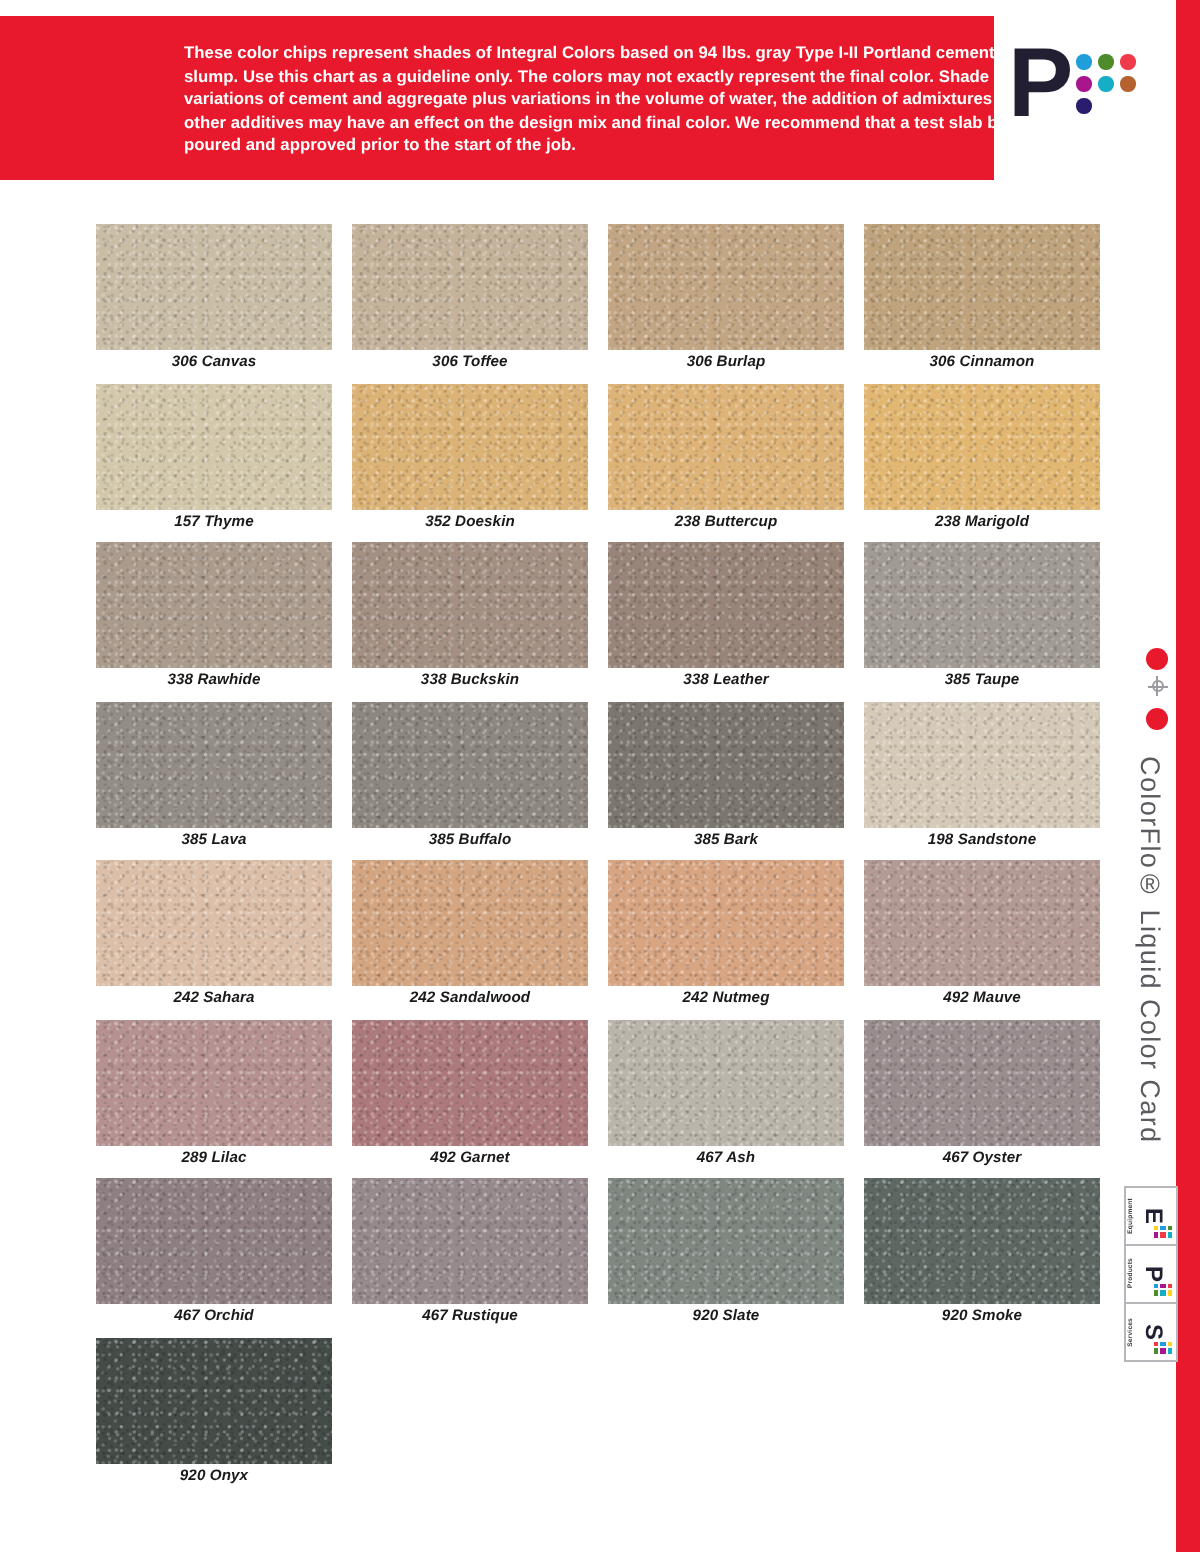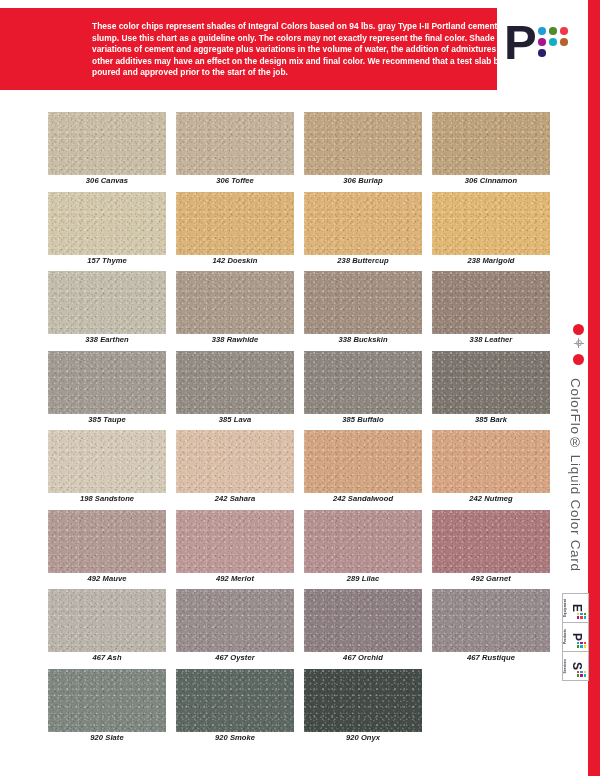--- a/index.html
+++ b/index.html
@@ -385,35 +385,31 @@
       <div class="chip-cell">
         <div class="chip-swatch" style="background: rgb(191, 163, 124);"></div>
         <div class="chip-label">306 Cinnamon</div>
       </div>
       <div class="chip-cell">
         <div class="chip-swatch" style="background: rgb(211, 200, 171);"></div>
         <div class="chip-label">157 Thyme</div>
       </div>
       <div class="chip-cell">
         <div class="chip-swatch" style="background: rgb(220, 179, 118);"></div>
-        <div class="chip-label">142 Doeskin</div>
+        <div class="chip-label">352 Doeskin</div>
       </div>
       <div class="chip-cell">
         <div class="chip-swatch" style="background: rgb(221, 179, 119);"></div>
         <div class="chip-label">238 Buttercup</div>
       </div>
       <div class="chip-cell">
         <div class="chip-swatch" style="background: rgb(226, 183, 114);"></div>
         <div class="chip-label">238 Marigold</div>
       </div>
       <div class="chip-cell">
-        <div class="chip-swatch" style="background: rgb(195, 189, 173);"></div>
-        <div class="chip-label">338 Earthen</div>
-      </div>
-      <div class="chip-cell">
         <div class="chip-swatch" style="background: rgb(171, 155, 140);"></div>
         <div class="chip-label">338 Rawhide</div>
       </div>
       <div class="chip-cell">
         <div class="chip-swatch" style="background: rgb(163, 144, 130);"></div>
         <div class="chip-label">338 Buckskin</div>
       </div>
       <div class="chip-cell">
         <div class="chip-swatch" style="background: rgb(152, 132, 120);"></div>
         <div class="chip-label">338 Leather</div>
@@ -448,24 +444,20 @@
       </div>
       <div class="chip-cell">
         <div class="chip-swatch" style="background: rgb(216, 165, 131);"></div>
         <div class="chip-label">242 Nutmeg</div>
       </div>
       <div class="chip-cell">
         <div class="chip-swatch" style="background: rgb(180, 154, 148);"></div>
         <div class="chip-label">492 Mauve</div>
       </div>
       <div class="chip-cell">
-        <div class="chip-swatch" style="background: rgb(189, 154, 152);"></div>
-        <div class="chip-label">492 Merlot</div>
-      </div>
-      <div class="chip-cell">
         <div class="chip-swatch" style="background: rgb(181, 146, 145);"></div>
         <div class="chip-label">289 Lilac</div>
       </div>
       <div class="chip-cell">
         <div class="chip-swatch" style="background: rgb(172, 122, 124);"></div>
         <div class="chip-label">492 Garnet</div>
       </div>
       <div class="chip-cell">
         <div class="chip-swatch" style="background: rgb(186, 180, 171);"></div>
         <div class="chip-label">467 Ash</div>

